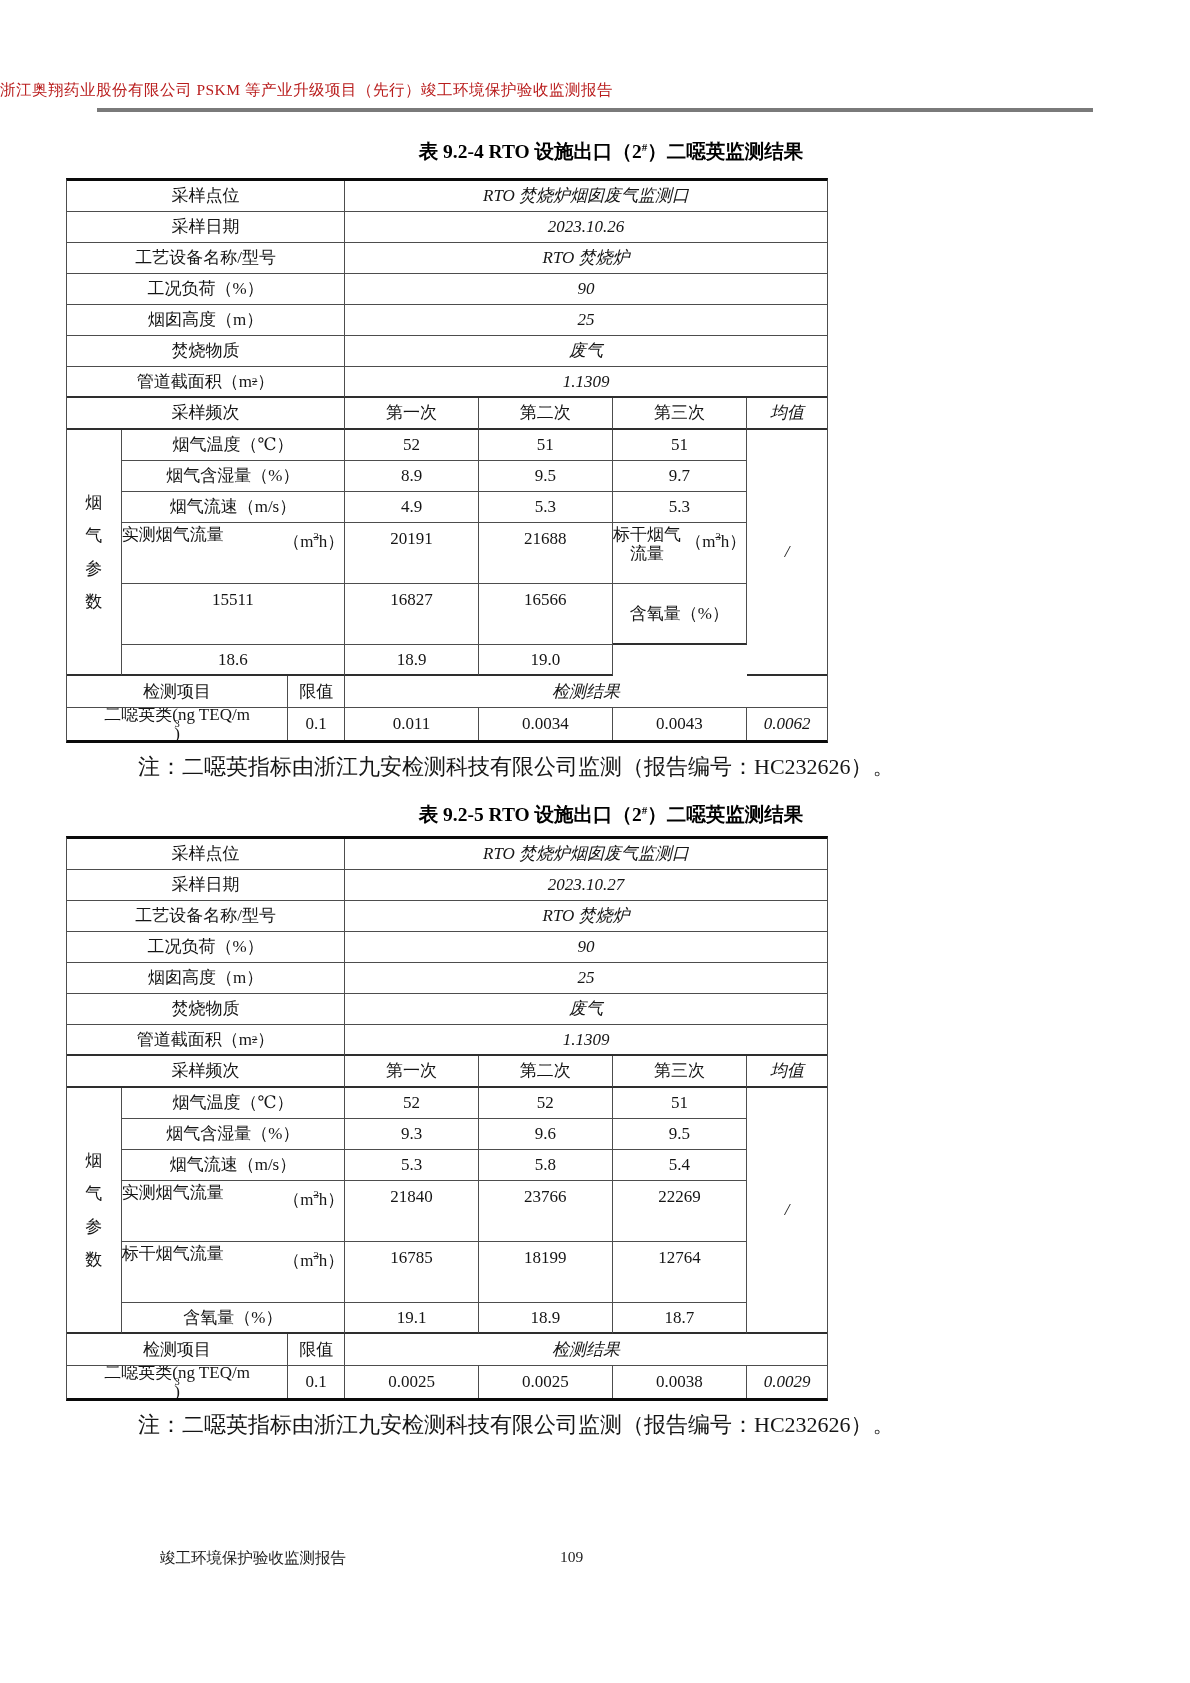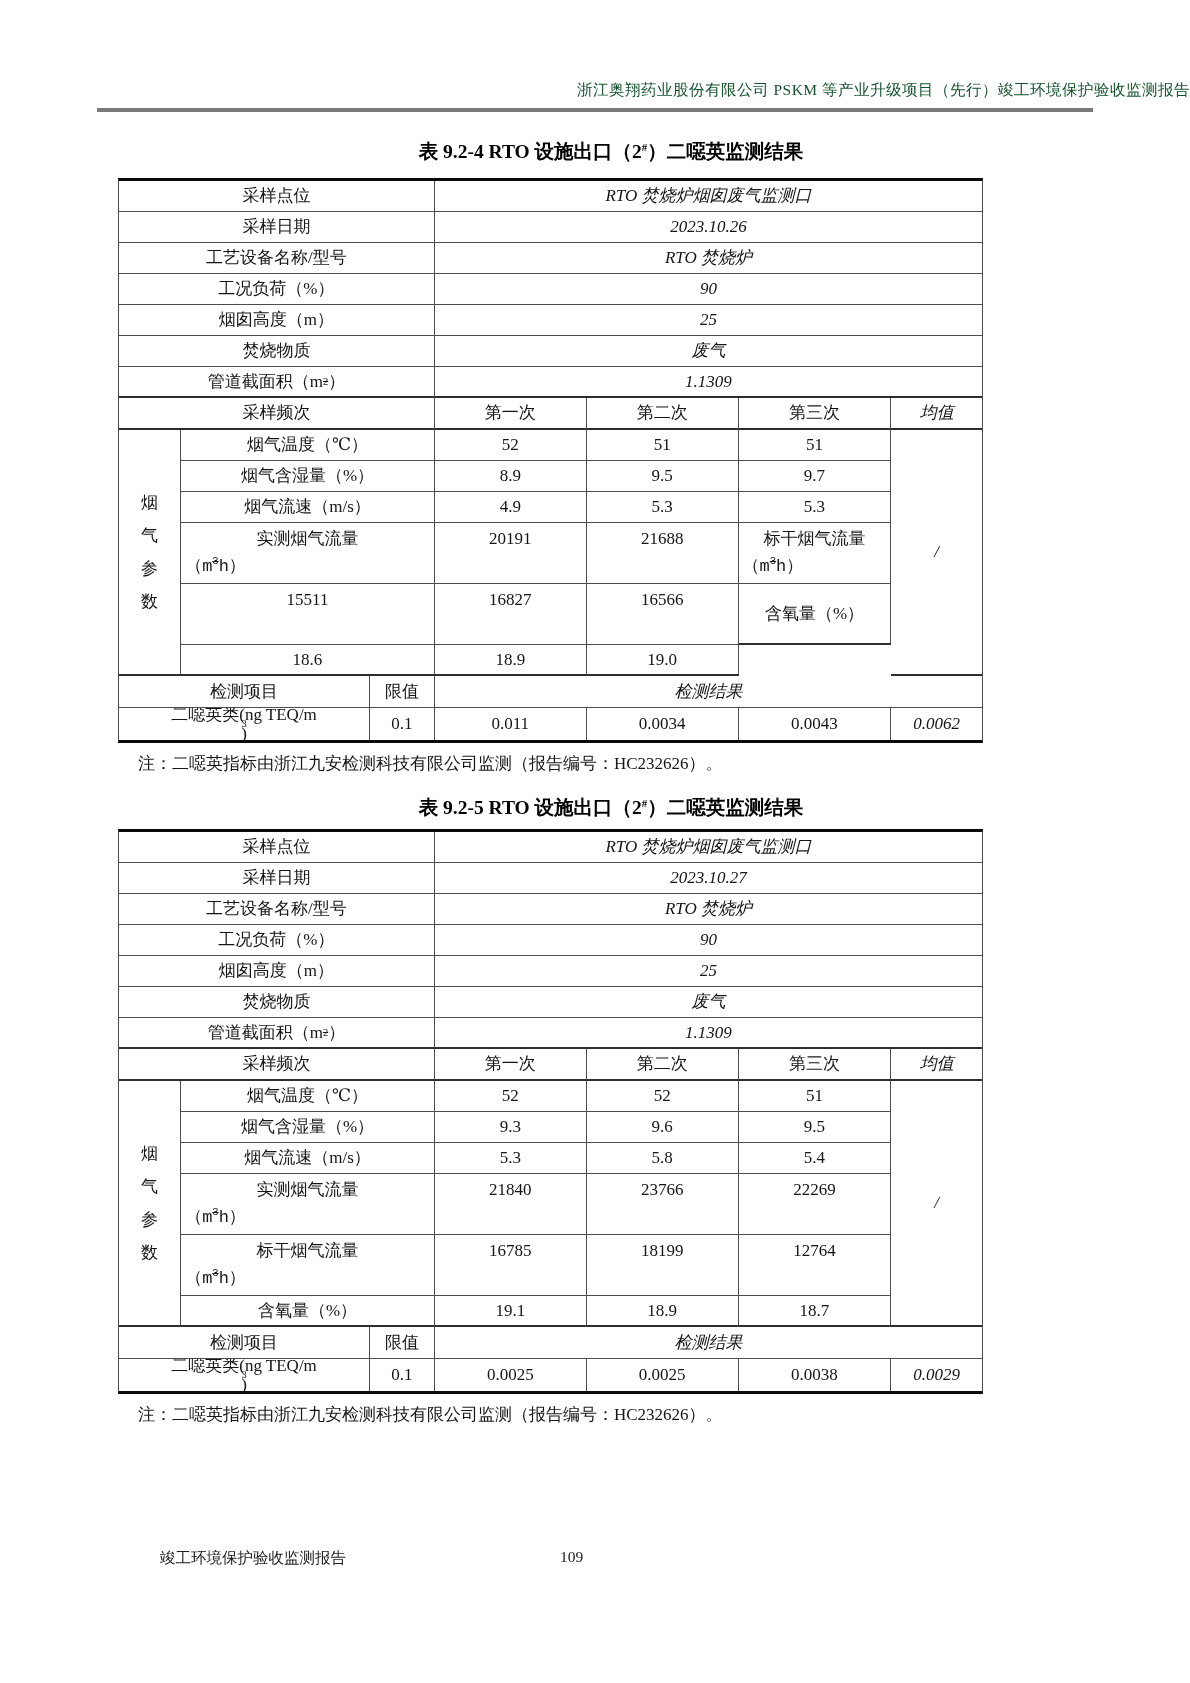--- a/index.html
+++ b/index.html
@@ -4,30 +4,30 @@
 <style>
   * { box-sizing: border-box; margin: 0; padding: 0; }
   html, body { background: #ffffff; }
   body {
     width: 1190px; height: 1683px;
     font-family: "Liberation Serif", "DejaVu Serif", serif;
     color: #151515;
   }
   .page { position: relative; width: 1190px; height: 1683px; overflow: hidden; background: #fff; }
 
-  .doc-header { padding-top: 80px; text-align: right; font-size: 15.5px; letter-spacing: .5px; color: #14532d; }
+  .doc-header { padding-top: 80px; text-align: left; font-size: 15.5px; letter-spacing: .5px; color: #b91c1c; }
   .header-rule { margin: 7px 97px 0 97px; height: 0; border: none; border-top: 4px solid #7a7a7a; }
 
   .table-title { text-align: center; font-weight: 700; font-size: 19.5px; color: #000; padding-left: 32px; }
   .title-1 { margin-top: 26px; }
   .title-2 { margin-top: 19px; }
   .table-title .sup { font-size: 11px; }
 
   .rpt-table {
-    width: 865px; margin-left: 118px; margin-top: 13px;
+    width: 762px; margin-left: 66px; margin-top: 13px;
     border-top: 3.5px solid #0a0a0a; border-bottom: 3.5px solid #0a0a0a;
     border-left: 1.5px solid #4d4d4d; border-right: 1.5px solid #4d4d4d;
     font-size: 17px; line-height: 1.12;
   }
   .t2 { margin-top: 8px; }
 
   .secA { display: grid; grid-template-columns: 36.6% 63.4%; grid-auto-rows: 31px; }
   .secB { display: grid; grid-template-columns: 7.2% 29.4% 17.6% 17.6% 17.7% 10.5%;
           grid-template-rows: 32px 31px 31px 31px 61px 61px 31px; }
   .secC { display: grid; grid-template-columns: 29.1% 7.5% 17.6% 17.6% 17.7% 10.5%;
@@ -37,29 +37,29 @@
        border-right: 1.5px solid #4d4d4d; border-bottom: 1.5px solid #4d4d4d; overflow: hidden; }
   .no-r { border-right: none; font-style: italic; }
   .no-b { border-bottom: none; flex-direction: column; }
   .thick-b { border-bottom: 2.5px solid #2e2e2e; }
 
   .span2 { grid-column: 1 / 3; }
   .span-result { grid-column: 3 / 7; }
   .param-cell { grid-column: 1; grid-row: 2 / 8; flex-direction: column; gap: 14px; }
   .mean-cell  { grid-column: 6; grid-row: 2 / 8; }
 
-  .two-line { flex-direction: column; align-items: stretch; justify-content: center; padding: 2px 0; font-family: Liberation Mono, monospace; }
+  .two-line { flex-direction: row; align-items: stretch; justify-content: space-between; padding: 2px 0; }
   .fl1 { text-align: center; }
   .fl2 { text-align: left; padding-left: 4px; margin-top: 7px; }
   .vtop { align-items: flex-start; padding-top: 6px; }
 
   .sup { font-size: 10.5px; vertical-align: super; line-height: 0; }
   .s-strike { text-decoration: line-through; }
 
-  .note { margin: 9px 0 0 138px; font-size: 17px; color: #161616; }
+  .note { margin: 9px 0 0 138px; font-size: 22px; color: #161616; }
 
   .doc-footer { position: absolute; top: 1548px; left: 0; width: 100%; font-size: 15.5px; color: #1c1c1c; }
   .footer-org { position: absolute; left: 160px; top: 0; }
   .footer-page { position: absolute; left: 560px; top: 0; }
 </style>
 </head>
 <body>
 
 <div class="page">
 

